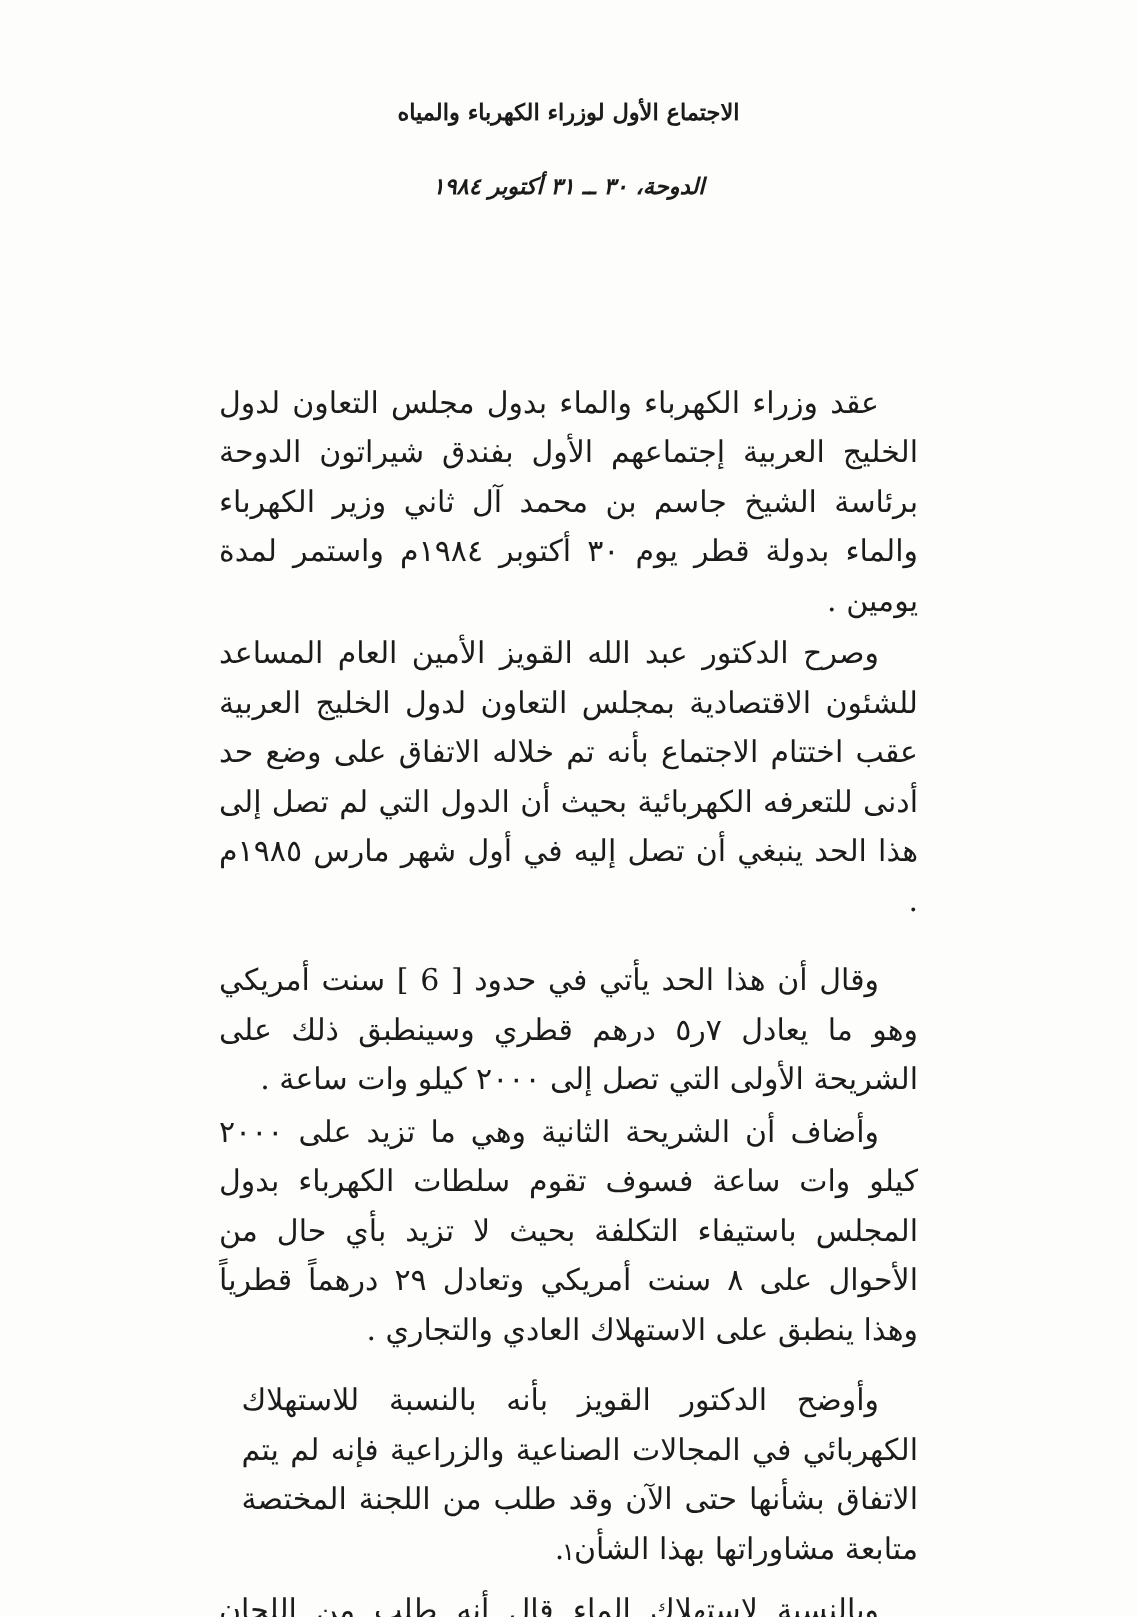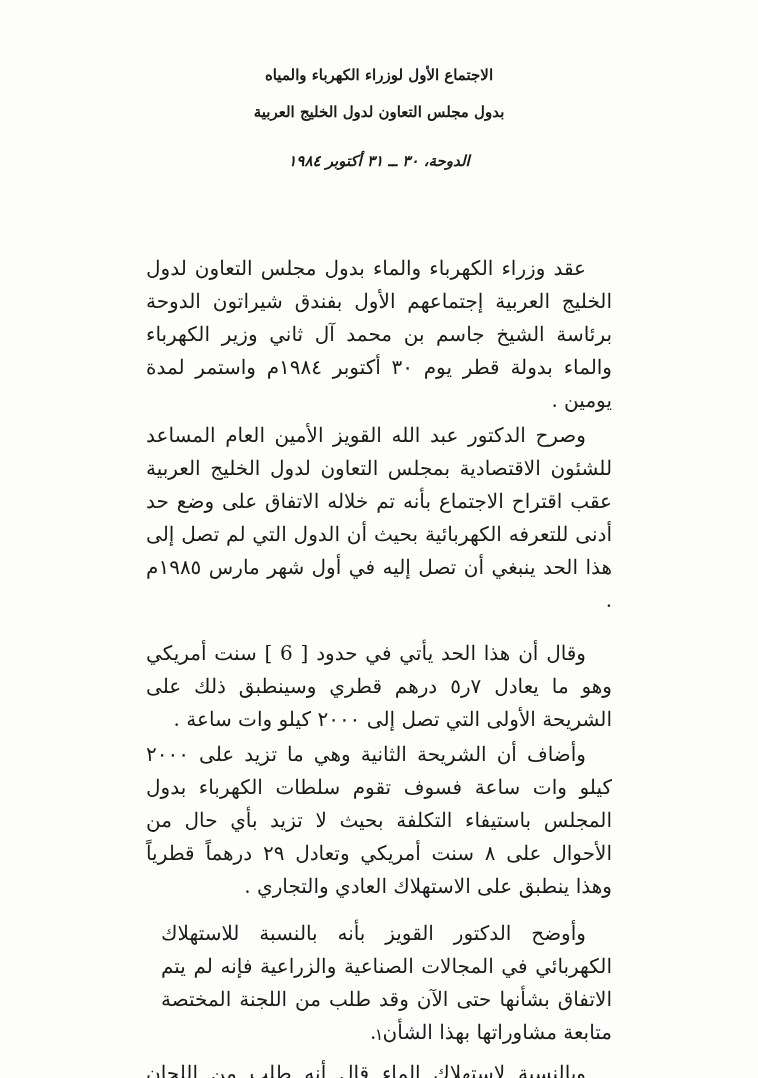--- a/index.html
+++ b/index.html
@@ -65,27 +65,26 @@
     color: #1b1b1b;
   }
 </style>
 </head>
 <body>
 
 <main class="page">
 
   <header class="title-block">
     <h1 class="title-line">الاجتماع الأول لوزراء الكهرباء والمياه</h1>
-    <h1 class="title-line">بدول مجلس التعاون لدول الخليج العربية</h1>
     <div class="date-line">الدوحة، ٣٠ ــ ٣١ أكتوبر ١٩٨٤</div>
   </header>
 
   <section class="body-text">
     <p class="para">عقد وزراء الكهرباء والماء بدول مجلس التعاون لدول الخليج العربية إجتماعهم الأول بفندق شيراتون الدوحة برئاسة الشيخ جاسم بن محمد آل ثاني وزير الكهرباء والماء بدولة قطر يوم ٣٠ أكتوبر ١٩٨٤م واستمر لمدة يومين .</p>
-    <p class="para gap-none">وصرح الدكتور عبد الله القويز الأمين العام المساعد للشئون الاقتصادية بمجلس التعاون لدول الخليج العربية عقب اقتراح الاجتماع بأنه تم خلاله الاتفاق على وضع حد أدنى للتعرفه الكهربائية بحيث أن الدول التي لم تصل إلى هذا الحد ينبغي أن تصل إليه في أول شهر مارس ١٩٨٥م .</p>
+    <p class="para gap-none">وصرح الدكتور عبد الله القويز الأمين العام المساعد للشئون الاقتصادية بمجلس التعاون لدول الخليج العربية عقب اختتام الاجتماع بأنه تم خلاله الاتفاق على وضع حد أدنى للتعرفه الكهربائية بحيث أن الدول التي لم تصل إلى هذا الحد ينبغي أن تصل إليه في أول شهر مارس ١٩٨٥م .</p>
     <p class="para gap-large">وقال أن هذا الحد يأتي في حدود [ 6 ] سنت أمريكي وهو ما يعادل ٧ر٥ درهم قطري وسينطبق ذلك على الشريحة الأولى التي تصل إلى ٢٠٠٠ كيلو وات ساعة .</p>
     <p class="para gap-none">وأضاف أن الشريحة الثانية وهي ما تزيد على ٢٠٠٠ كيلو وات ساعة فسوف تقوم سلطات الكهرباء بدول المجلس باستيفاء التكلفة بحيث لا تزيد بأي حال من الأحوال على ٨ سنت أمريكي وتعادل ٢٩ درهماً قطرياً وهذا ينطبق على الاستهلاك العادي والتجاري .</p>
     <p class="para gap-medium">وأوضح الدكتور القويز بأنه بالنسبة للاستهلاك الكهربائي في المجالات الصناعية والزراعية فإنه لم يتم الاتفاق بشأنها حتى الآن وقد طلب من اللجنة المختصة متابعة مشاوراتها بهذا الشأن .</p>
     <p class="para gap-small">وبالنسبة لاستهلاك الماء قال أنه طلب من اللجان المختصة اقتراح تعرفة تأخذ في الاعتبار مبدأ الشرائح ومسألة التكلفة .</p>
   </section>
 
   <footer class="page-number">١</footer>
 
 </main>
 

